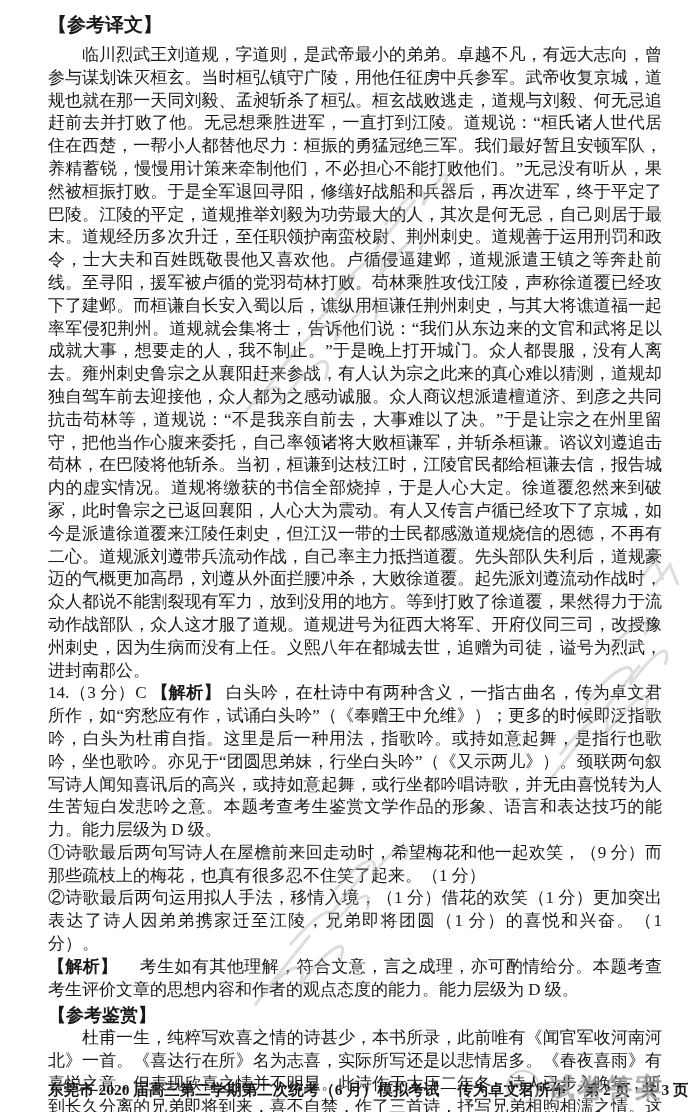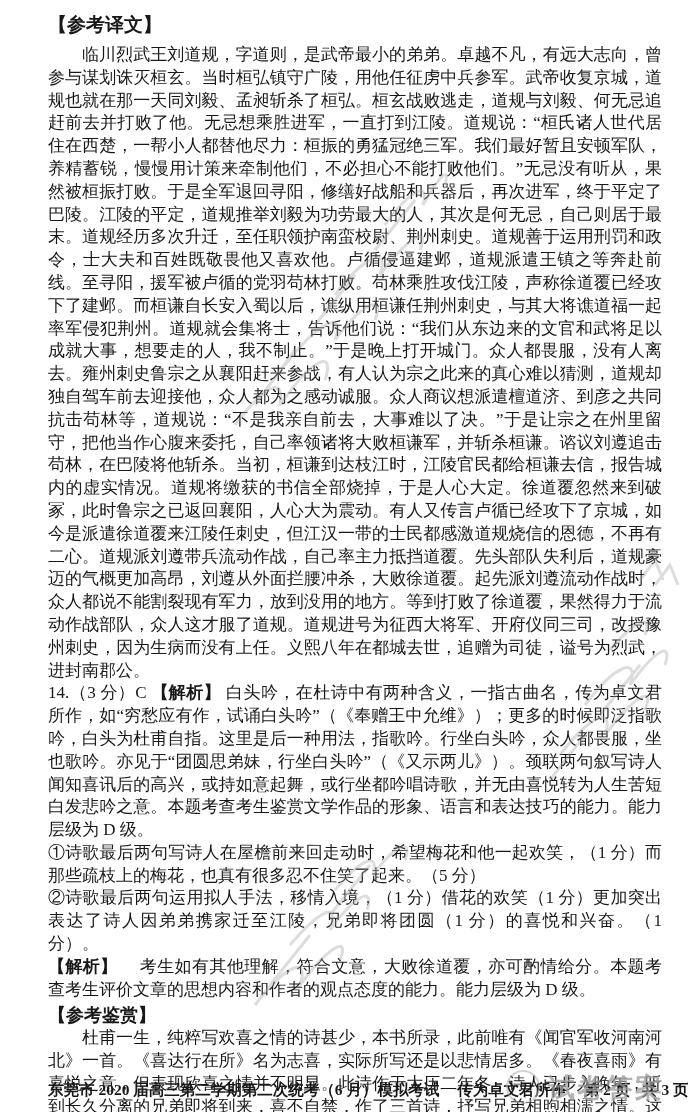--- a/index.html
+++ b/index.html
@@ -117,30 +117,30 @@
   </div>
 
   <div class="doc-title">【参考译文】</div>
 
   <p class="body-par indent">临川烈武王刘道规，字道则，是武帝最小的弟弟。卓越不凡，有远大志向，曾参与谋划诛灭桓玄。当时桓弘镇守广陵，用他任征虏中兵参军。武帝收复京城，道规也就在那一天同刘毅、孟昶斩杀了桓弘。桓玄战败逃走，道规与刘毅、何无忌追赶前去并打败了他。无忌想乘胜进军，一直打到江陵。道规说：“桓氏诸人世代居住在西楚，一帮小人都替他尽力：桓振的勇猛冠绝三军。我们最好暂且安顿军队，养精蓄锐，慢慢用计策来牵制他们，不必担心不能打败他们。”无忌没有听从，果然被桓振打败。于是全军退回寻阳，修缮好战船和兵器后，再次进军，终于平定了巴陵。江陵的平定，道规推举刘毅为功劳最大的人，其次是何无忌，自己则居于最末。道规经历多次升迁，至任职领护南蛮校尉、荆州刺史。道规善于运用刑罚和政令，士大夫和百姓既敬畏他又喜欢他。卢循侵逼建邺，道规派遣王镇之等奔赴前线。至寻阳，援军被卢循的党羽苟林打败。苟林乘胜攻伐江陵，声称徐道覆已经攻下了建邺。而桓谦自长安入蜀以后，谯纵用桓谦任荆州刺史，与其大将谯道福一起率军侵犯荆州。道规就会集将士，告诉他们说：“我们从东边来的文官和武将足以成就大事，想要走的人，我不制止。”于是晚上打开城门。众人都畏服，没有人离去。雍州刺史鲁宗之从襄阳赶来参战，有人认为宗之此来的真心难以猜测，道规却独自驾车前去迎接他，众人都为之感动诚服。众人商议想派遣檀道济、到彦之共同抗击苟林等，道规说：“不是我亲自前去，大事难以了决。”于是让宗之在州里留守，把他当作心腹来委托，自己率领诸将大败桓谦军，并斩杀桓谦。谘议刘遵追击苟林，在巴陵将他斩杀。当初，桓谦到达枝江时，江陵官民都给桓谦去信，报告城内的虚实情况。道规将缴获的书信全部烧掉，于是人心大定。徐道覆忽然来到破冢，此时鲁宗之已返回襄阳，人心大为震动。有人又传言卢循已经攻下了京城，如今是派遣徐道覆来江陵任刺史，但江汉一带的士民都感激道规烧信的恩德，不再有二心。道规派刘遵带兵流动作战，自己率主力抵挡道覆。先头部队失利后，道规豪迈的气概更加高昂，刘遵从外面拦腰冲杀，大败徐道覆。起先派刘遵流动作战时，众人都说不能割裂现有军力，放到没用的地方。等到打败了徐道覆，果然得力于流动作战部队，众人这才服了道规。道规进号为征西大将军、开府仪同三司，改授豫州刺史，因为生病而没有上任。义熙八年在都城去世，追赠为司徒，谥号为烈武，进封南郡公。</p>
 
 
   <p class="body-par">
     <span>14.（3 分）C</span>
     <span class="bold">【解析】</span>
-    <span>白头吟，在杜诗中有两种含义，一指古曲名，传为卓文君所作，如“穷愁应有作，试诵白头吟”（《奉赠王中允维》）；更多的时候即泛指歌吟，白头为杜甫自指。这里是后一种用法，指歌吟。行坐白头吟，众人都畏服，坐也歌吟。亦见于“团圆思弟妹，行坐白头吟”（《又示两儿》）。颈联两句叙写诗人闻知喜讯后的高兴，或持如意起舞，或行坐都吟唱诗歌，并无由喜悦转为人生苦短白发悲吟之意。本题考查考生鉴赏文学作品的形象、语言和表达技巧的能力。能力层级为 D 级。</span>
+    <span>白头吟，在杜诗中有两种含义，一指古曲名，传为卓文君所作，如“穷愁应有作，试诵白头吟”（《奉赠王中允维》）；更多的时候即泛指歌吟，白头为杜甫自指。这里是后一种用法，指歌吟。或持如意起舞，是指行也歌吟，坐也歌吟。亦见于“团圆思弟妹，行坐白头吟”（《又示两儿》）。颈联两句叙写诗人闻知喜讯后的高兴，或持如意起舞，或行坐都吟唱诗歌，并无由喜悦转为人生苦短白发悲吟之意。本题考查考生鉴赏文学作品的形象、语言和表达技巧的能力。能力层级为 D 级。</span>
   </p>
 
 
-  <p class="body-par">①诗歌最后两句写诗人在屋檐前来回走动时，希望梅花和他一起欢笑，（1 分）而那些疏枝上的梅花，也真有很多忍不住笑了起来。（5 分）</p>
+  <p class="body-par">①诗歌最后两句写诗人在屋檐前来回走动时，希望梅花和他一起欢笑，（9 分）而那些疏枝上的梅花，也真有很多忍不住笑了起来。（1 分）</p>
   <p class="body-par">②诗歌最后两句运用拟人手法，移情入境，（1 分）借花的欢笑（1 分）更加突出表达了诗人因弟弟携家迁至江陵，兄弟即将团圆（1 分）的喜悦和兴奋。（1 分）。</p>
 
   <p class="body-par">
     <span class="bold">【解析】</span>
-    <span>　考生如有其他理解，符合文意，大败徐道覆，亦可酌情给分。本题考查考生评价文章的思想内容和作者的观点态度的能力。能力层级为 D 级。</span>
+    <span>　考生如有其他理解，符合文意，言之成理，亦可酌情给分。本题考查考生评价文章的思想内容和作者的观点态度的能力。能力层级为 D 级。</span>
   </p>
 
   <div class="appre-title">【参考鉴赏】</div>
 
   <p class="body-par indent">杜甫一生，纯粹写欢喜之情的诗甚少，本书所录，此前唯有《闻官军收河南河北》一首。《喜达行在所》名为志喜，实际所写还是以悲情居多。《春夜喜雨》有喜悦之意，但表现欣喜之情并不明显。此诗作于大历二年冬，诗人已步入晚年，听到长久分离的兄弟即将到来，喜不自禁，作了三首诗，抒写兄弟相煦相濡之情。这是杜甫诗中抒写喜情比较突出的一首。首联写天寒地冻，道路艰险。颔联上句和首联对照，下句和首联呼应。有了首联的铺垫，颔联“春色”就更加难得，“客心”就更加真诚。前两联写兄弟骨肉情深，后两联写自己欢喜欲狂的神情举止。颈联写自己得知消息后极度高兴的神情举止，或拿着如意手舞足蹈，或吟咏诗歌，简直一刻也停不下来。杜甫在诗中，常赋予花木人格化、性情化。末联说诗人在屋</p>
 
   <div class="footer">
     <span>东莞市 2020 届高三第二学期第二次统考（6 月）模拟考试</span>
     <span>传为卓文君所作</span>
     <span class="pg">第 2 页</span>

